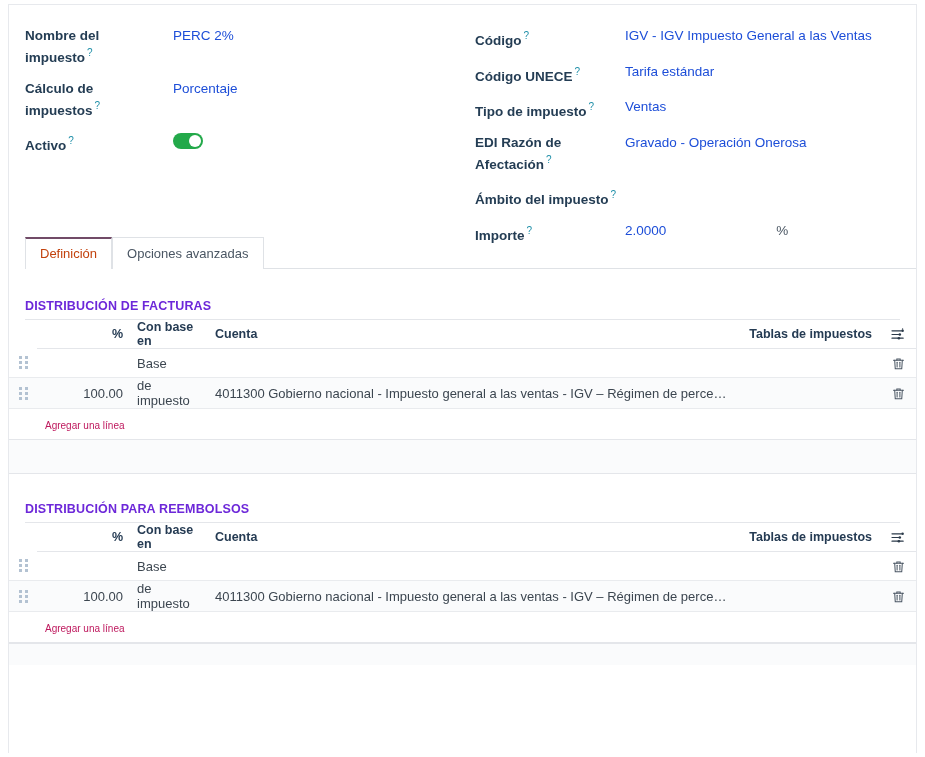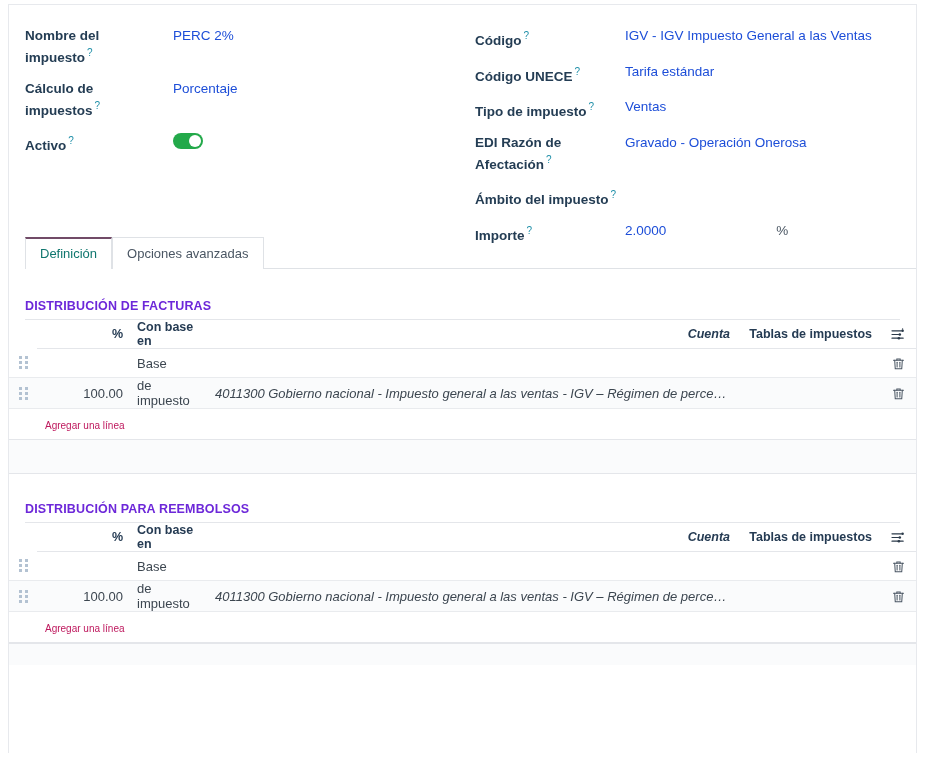--- a/index.html
+++ b/index.html
@@ -101,21 +101,21 @@
     border-bottom: none;
     position: relative;
     top: 1px;
     background: transparent;
     white-space: nowrap;
   }
   .tab.active {
     background: #ffffff;
     border-color: #dfe2e6;
     border-top: 2px solid #714b67;
-    color: #0f766e;
+    color: #c2410c;
     padding-top: 6px;
   }
   .tab:not(.active) {
     border-color: #dfe2e6;
     background: #ffffff;
   }
   .tabbar-fill { flex: 1 1 auto; }
 
   
   .section { padding: 0; }
@@ -133,21 +133,21 @@
   table.lines th, table.lines td {
     font-size: 13px;
     color: #3c4650;
     padding: 0;
     vertical-align: middle;
     font-weight: normal;
   }
   .c-handle { width: 28px; }
   .c-pct    { width: 92px; text-align: right; padding-right: 6px !important; }
   .c-base   { width: 78px; text-align: left; padding-left: 8px !important; }
-  .c-acct   { text-align: right; padding-left: 8px !important; font-style: italic; }
+  .c-acct   { text-align: left; padding-left: 8px !important; }
   .c-tables { width: 150px; text-align: right; padding-right: 8px !important; }
   .c-trash  { width: 36px; text-align: center; }
 
   table.lines thead th {
     height: 28px;
     font-weight: bold;
     color: #253b53;
     font-size: 12.5px;
     border-bottom: 1px solid #e4e6ea;
   }

